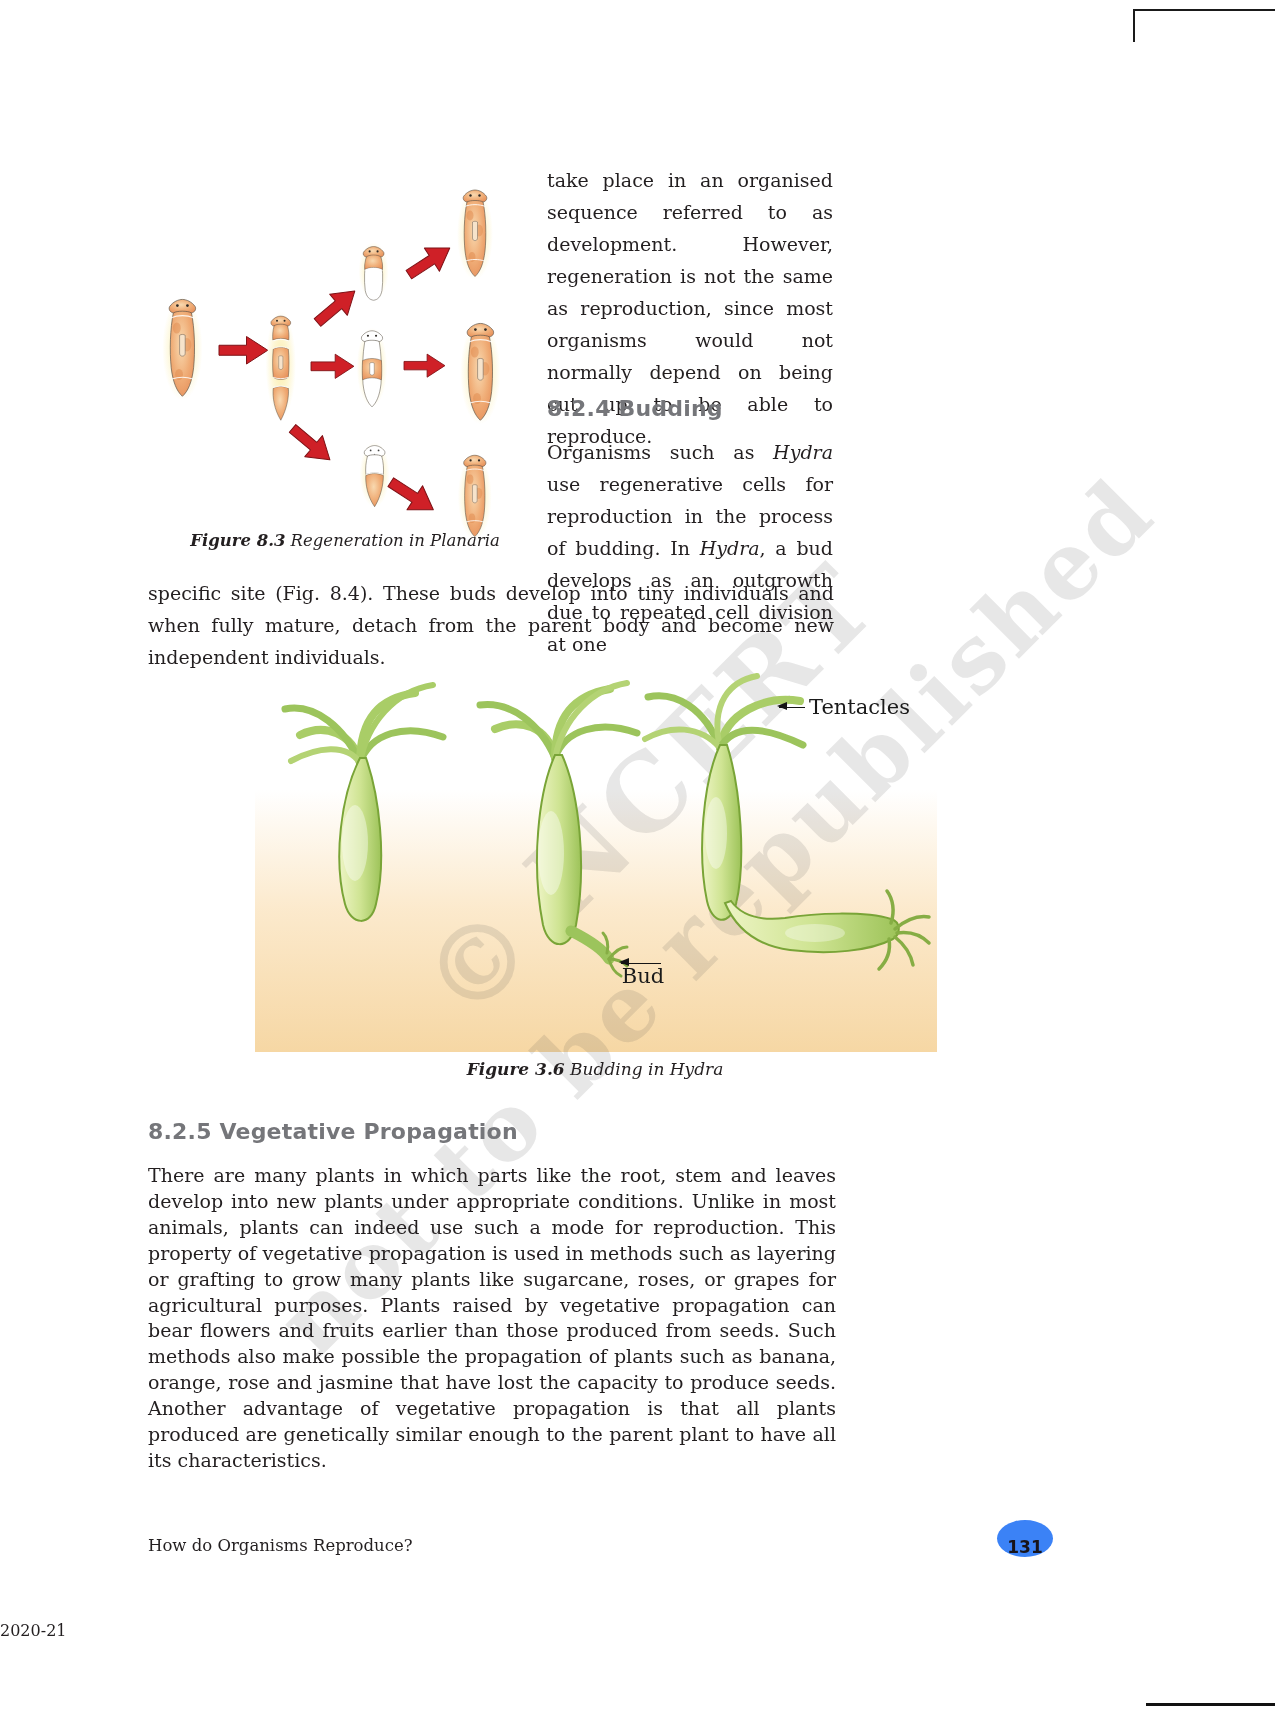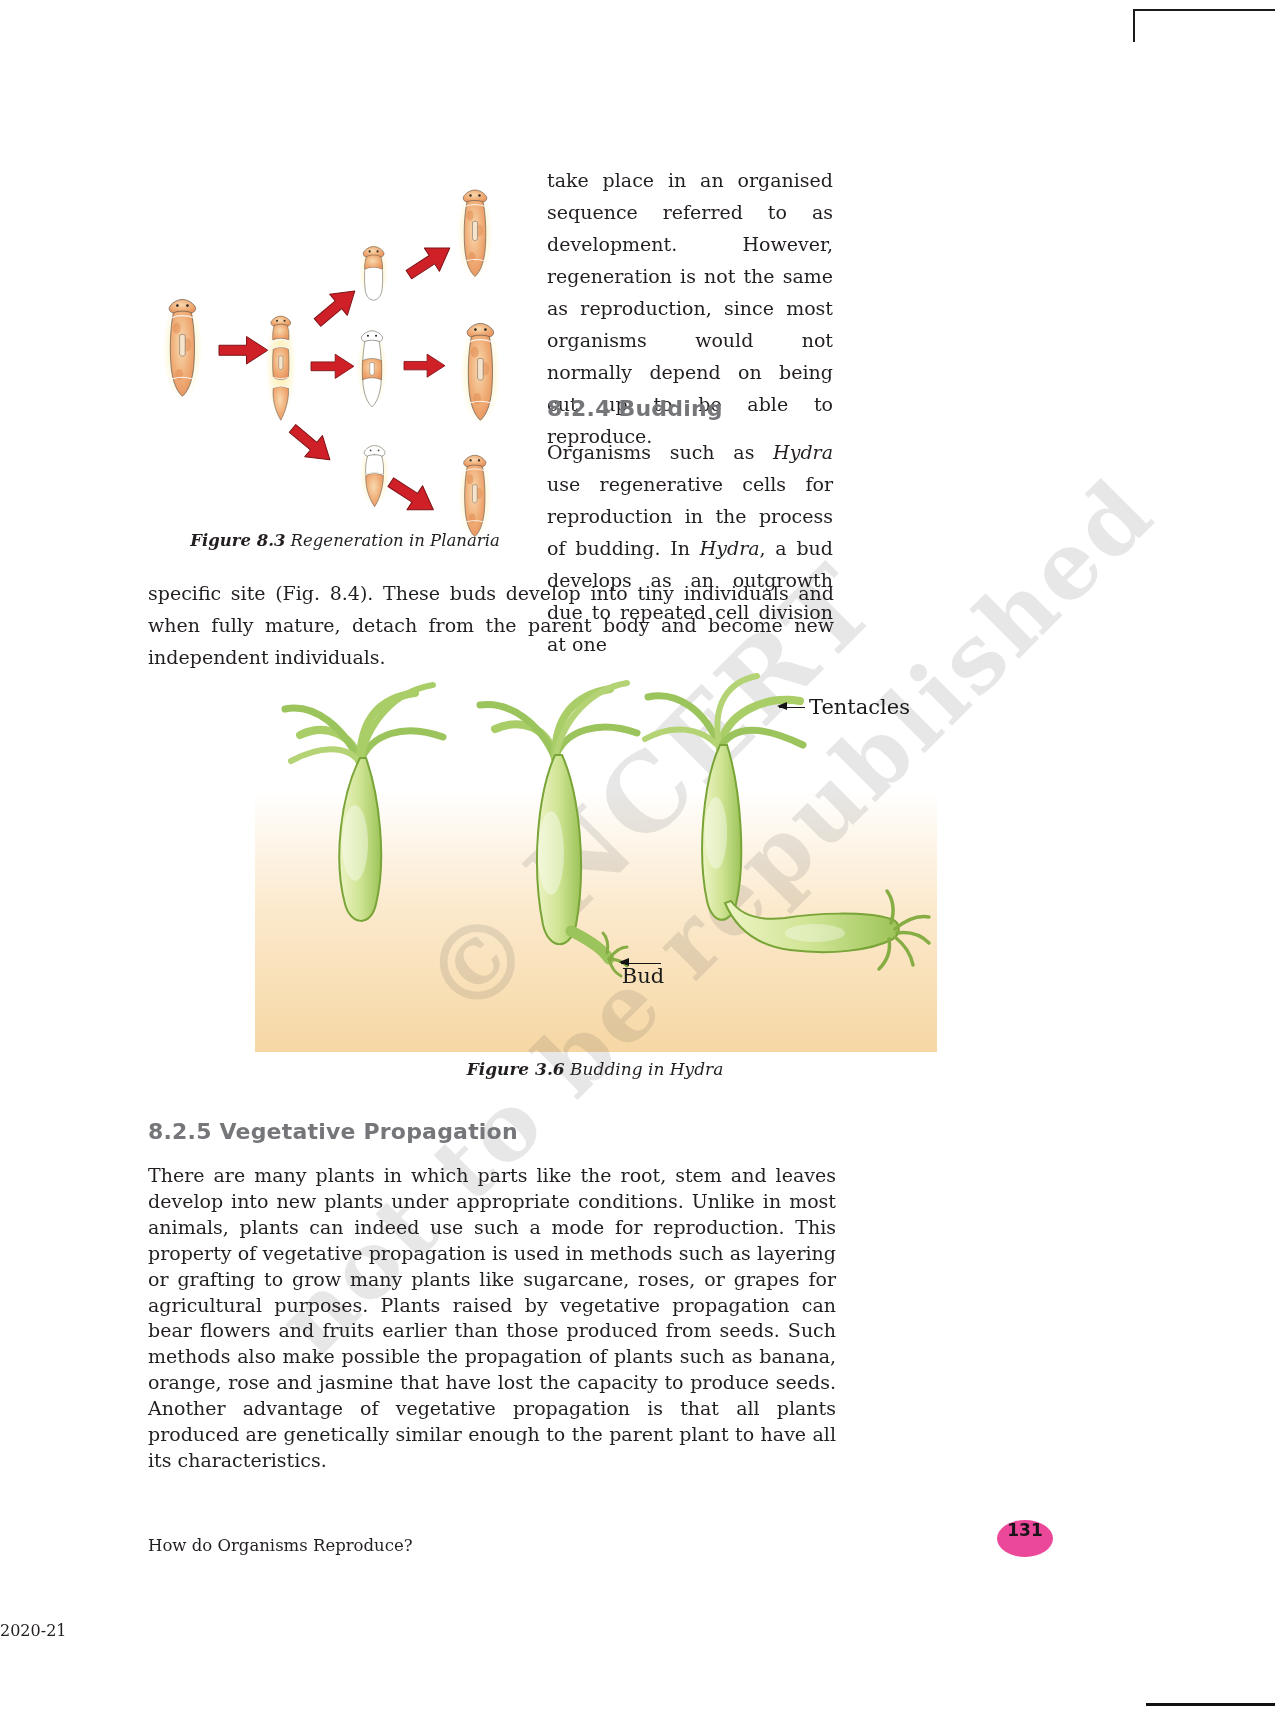--- a/index.html
+++ b/index.html
@@ -28,21 +28,21 @@
     border-top:4.5px solid transparent; border-bottom:4.5px solid transparent; border-right:10px solid #141414;
   }
   #peach-band {
     left:255px; top:790px; width:682px; height:262px; z-index:1;
     background:linear-gradient(to bottom, rgba(252,238,216,0) 0%, rgba(251,230,196,.85) 45%, #f6d7a4 100%);
   }
   .fig { z-index:3; }
   .txt { z-index:4; }
   #page-badge {
     left:997px; top:1520px; width:56px; height:37px; border-radius:50%;
-    background:#ec4899; display:flex; align-items:flex-start; justify-content:center;
+    background:#3b82f6; display:flex; align-items:flex-end; justify-content:center;
     font-family:"DejaVu Sans","Liberation Sans",sans-serif; font-weight:bold; font-size:17px; color:#18141a; z-index:4;
   }
   .cropmark { z-index:5; }
 </style>
 </head>
 <body>
 
 <div id="page">
 
   <div class="abs cropmark" style="left:1133px; top:9px; width:142px; border-top:2px solid #1a1a1a;"></div>

